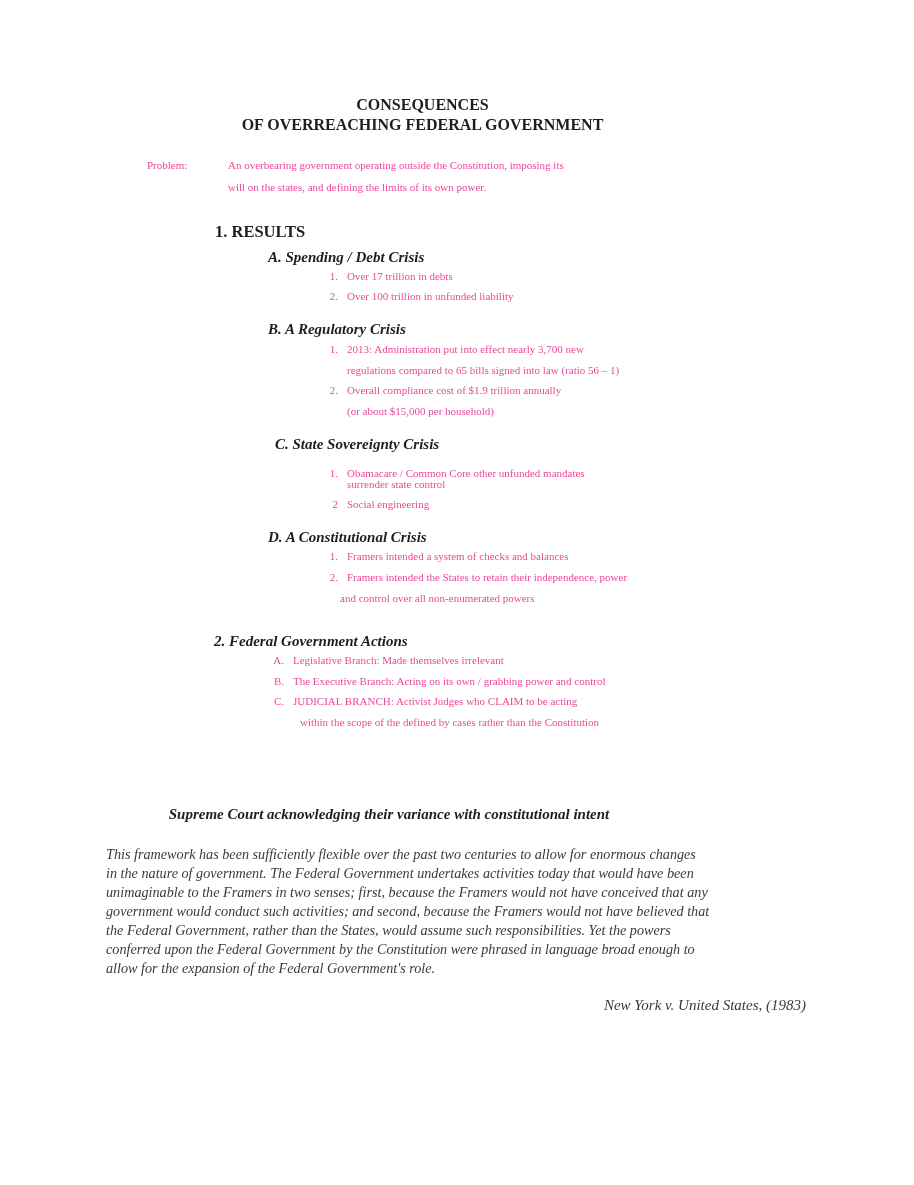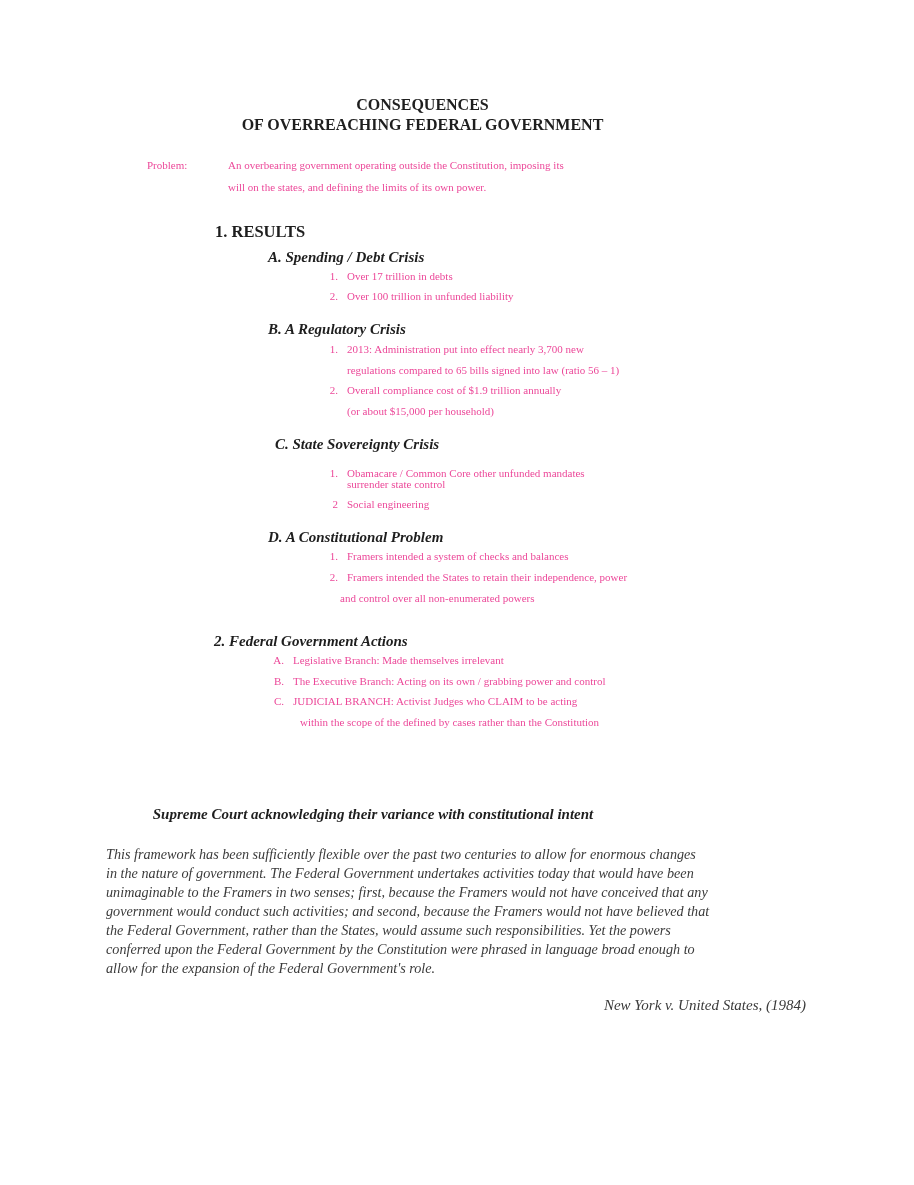--- a/index.html
+++ b/index.html
@@ -36,34 +36,34 @@
 <div class="abs body-text" style="left:312px; top:343px;"><span class="num">1.</span><span>2013: Administration put into effect nearly 3,700 new</span></div>
 <div class="abs body-text" style="left:347px; top:364px;">regulations compared to 65 bills signed into law (ratio 56 – 1)</div>
 <div class="abs body-text" style="left:312px; top:384px;"><span class="num">2.</span><span>Overall compliance cost of $1.9 trillion annually</span></div>
 <div class="abs body-text" style="left:347px; top:405px;">(or about $15,000 per household)</div>
 
 <div class="abs h-bi" style="left:275px; top:436px;">C.  State Sovereignty Crisis</div>
 <div class="abs body-text" style="left:312px; top:467px;"><span class="num">1.</span><span>Obamacare / Common Core other unfunded mandates</span></div>
 <div class="abs body-text" style="left:347px; top:478px;">surrender state control</div>
 <div class="abs body-text" style="left:312px; top:498px;"><span class="num">2</span><span>Social engineering</span></div>
 
-<div class="abs h-bi" style="left:268px; top:529px;">D.   A Constitutional Problem</div>
+<div class="abs h-bi" style="left:268px; top:529px;">D.   A Constitutional Crisis</div>
 <div class="abs body-text" style="left:312px; top:550px;"><span class="num">1.</span><span>Framers intended a system of checks and balances</span></div>
 <div class="abs body-text" style="left:312px; top:571px;"><span class="num">2.</span><span>Framers intended the States to retain their independence, power</span></div>
 <div class="abs body-text" style="left:340px; top:592px;">and control over all non-enumerated powers</div>
 
 <div class="abs h-bi" style="left:214px; top:633px;">2.  Federal Government Actions</div>
 <div class="abs body-text" style="left:258px; top:654px;"><span class="num">A.</span><span>Legislative Branch: Made themselves irrelevant</span></div>
 <div class="abs body-text" style="left:258px; top:675px;"><span class="num">B.</span><span>The Executive Branch: Acting on its own / grabbing power and control</span></div>
 <div class="abs body-text" style="left:258px; top:695px;"><span class="num">C.</span><span>JUDICIAL BRANCH: Activist Judges who CLAIM to be acting</span></div>
 <div class="abs body-text" style="left:300px; top:716px;">within the scope of the defined by cases rather than the Constitution</div>
 
-<div class="abs h-bi" style="left:0; width:746px; text-align:center; top:806px;">Supreme Court acknowledging their variance with constitutional intent</div>
+<div class="abs h-bi" style="left:16px; width:746px; text-align:center; top:806px;">Supreme Court acknowledging their variance with constitutional intent</div>
 
 <div class="abs quote" style="left:106px; top:846px;">This framework has been sufficiently flexible over the past two centuries to allow for enormous changes</div>
 <div class="abs quote" style="left:106px; top:865px;">in the nature of government. The Federal Government undertakes activities today that would have been</div>
 <div class="abs quote" style="left:106px; top:884px;">unimaginable to the Framers in two senses; first, because the Framers would not have conceived that any</div>
 <div class="abs quote" style="left:106px; top:903px;">government would conduct such activities; and second, because the Framers would not have believed that</div>
 <div class="abs quote" style="left:106px; top:922px;">the Federal Government, rather than the States, would assume such responsibilities. Yet the powers</div>
 <div class="abs quote" style="left:106px; top:941px;">conferred upon the Federal Government by the Constitution were phrased in language broad enough to</div>
 <div class="abs quote" style="left:106px; top:960px;">allow for the expansion of the Federal Government's role.</div>
 
-<div class="abs quote" style="right:108px; top:997px; font-size:15px;">New York v. United States, (1984)</div>
+<div class="abs quote" style="right:108px; top:997px; font-size:15px;">New York v. United States, (1983)</div>
 
 </body></html>

